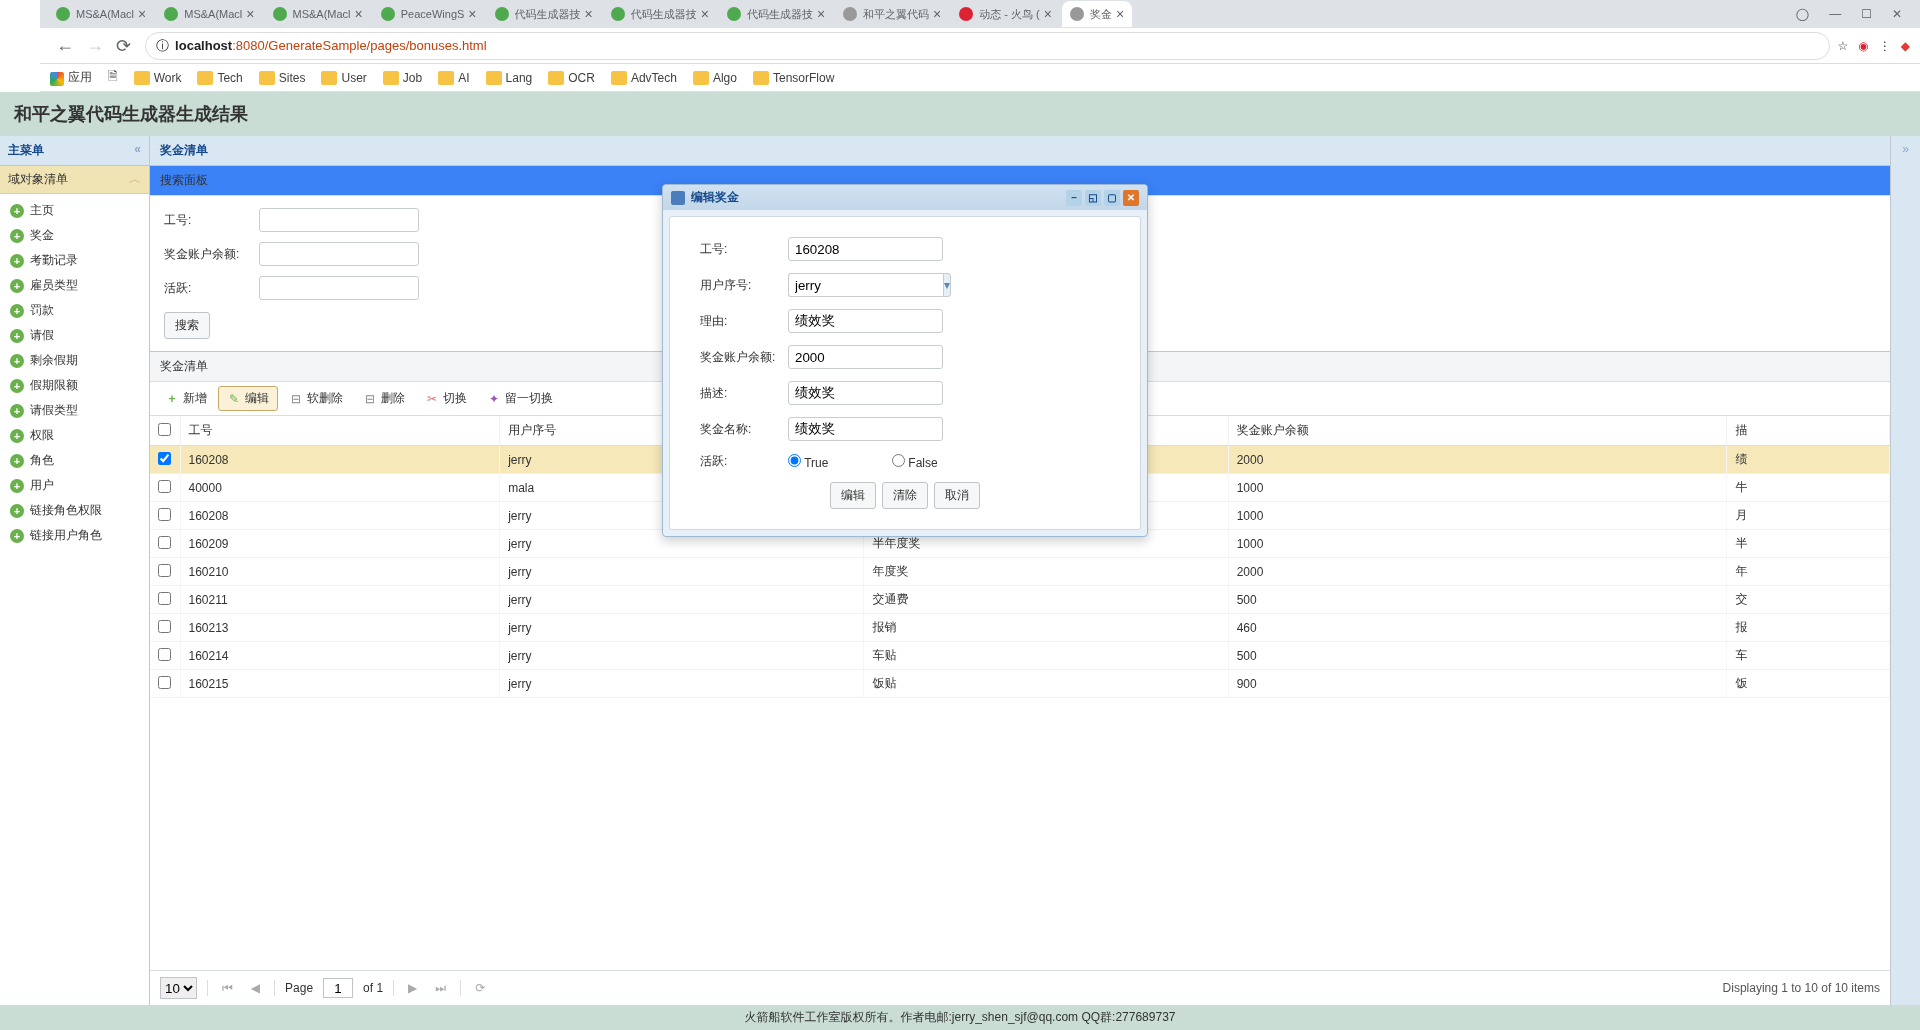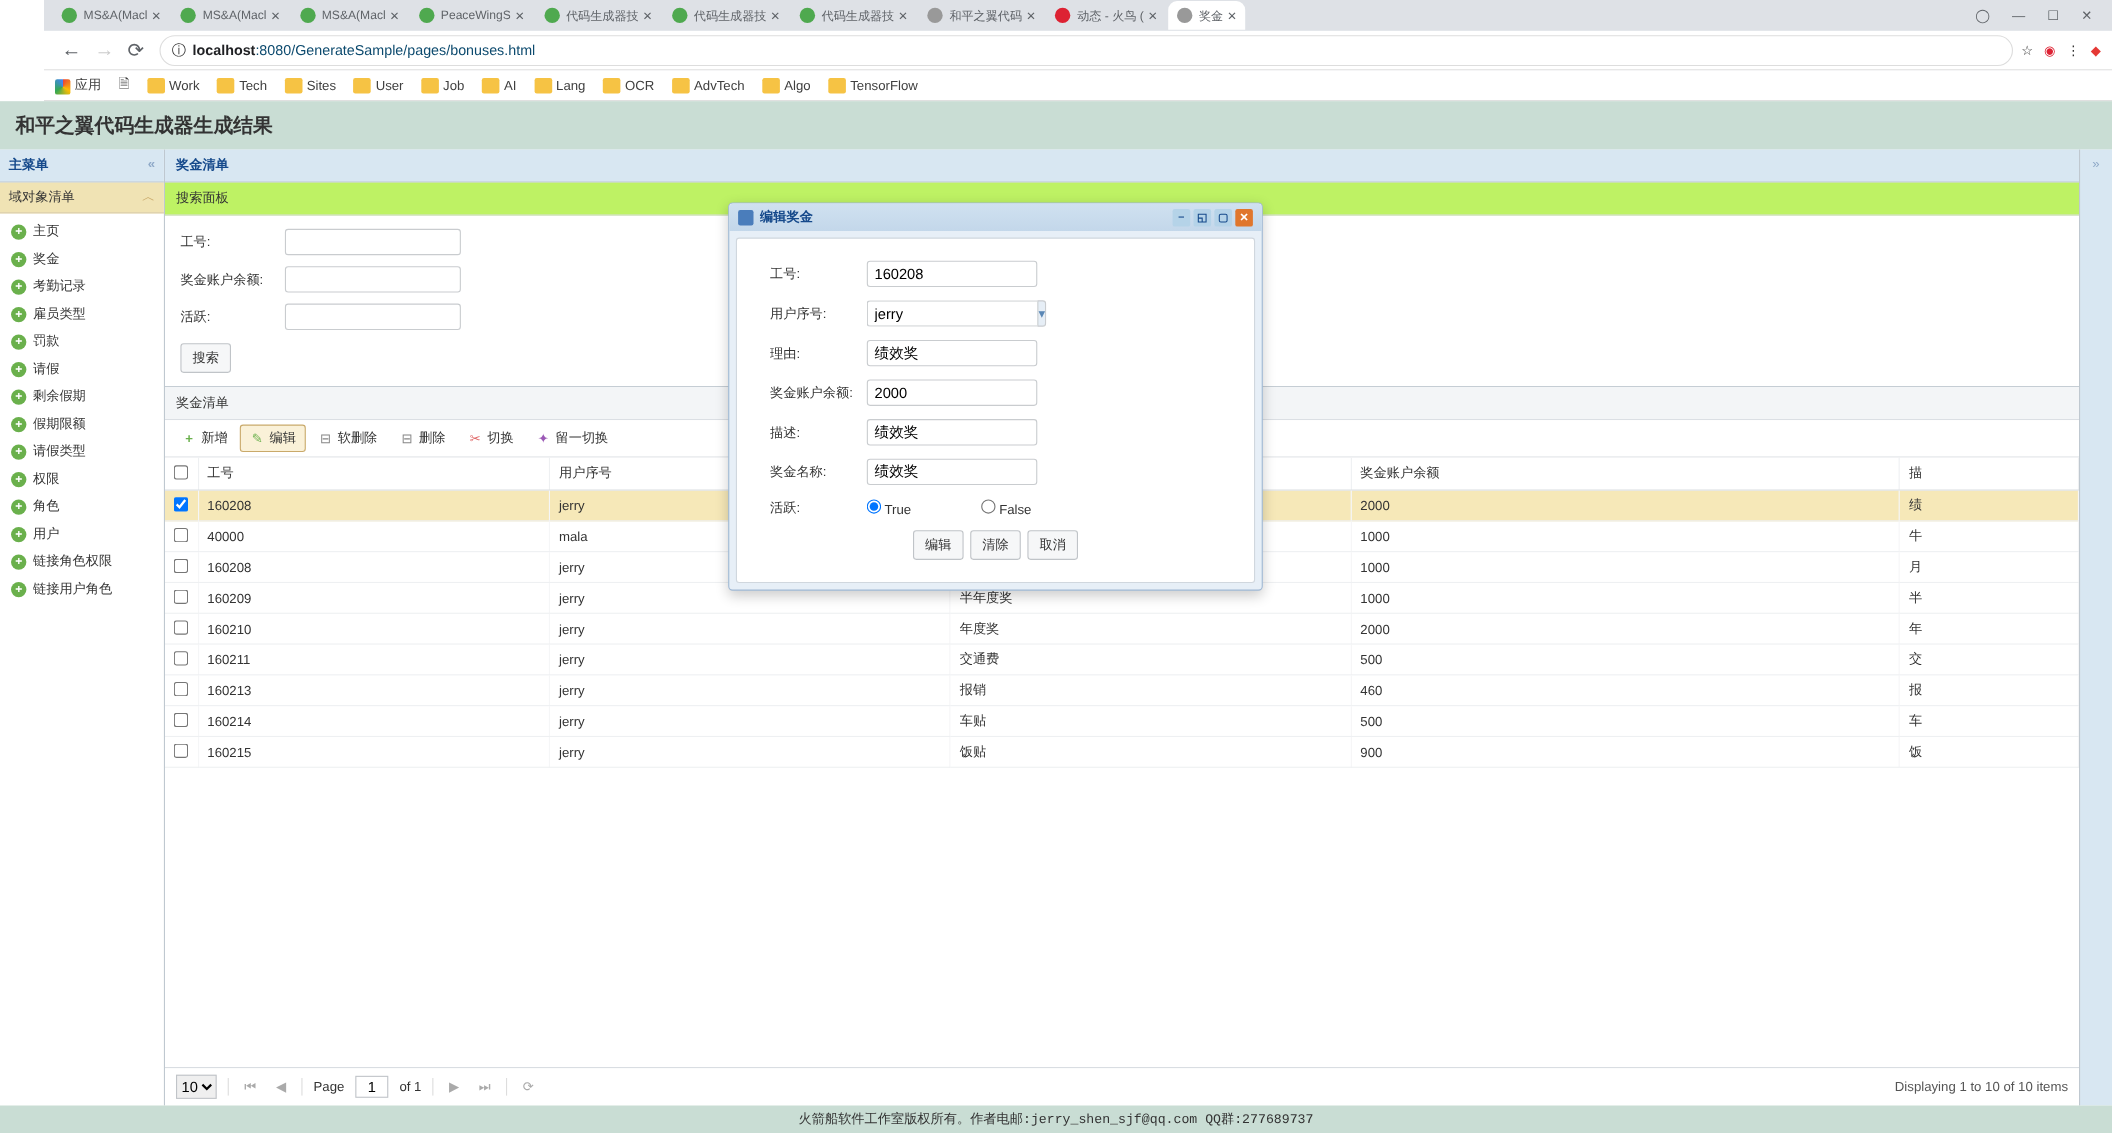--- a/index.html
+++ b/index.html
@@ -12,21 +12,21 @@
 .tab.active { background: #fff; border-radius: 8px 8px 0 0; }
 .tab-favicon { width: 14px; height: 14px; margin-right: 6px; border-radius: 50%; flex-shrink: 0; }
 .tab-title { white-space: nowrap; overflow: hidden; text-overflow: ellipsis; flex: 1; }
 .tab-close { margin-left: 4px; color: #5f6368; font-size: 14px; cursor: pointer; }
 .win-controls { margin-left: auto; display: flex; gap: 20px; padding-right: 18px; color: #5f6368; }
 .address-bar { display: flex; align-items: center; height: 36px; background: #fff; padding: 0 10px; border-bottom: 1px solid #ddd; }
 .nav-btn { color: #5f6368; padding: 0 6px; font-size: 18px; cursor: pointer; }
 .url-box { flex: 1; display: flex; align-items: center; margin: 0 8px; height: 28px; border: 1px solid #ddd; border-radius: 14px; padding: 0 10px; font-size: 13px; }
 .url-info-icon { margin-right: 6px; }
 .url-host { color: #202124; font-weight: bold; }
-.url-path { color: #0c4a6e; }
+.url-path { color: #c2410c; }
 .addr-icons { display: flex; gap: 10px; align-items: center; }
 .bookmark-bar { display: flex; align-items: center; height: 28px; padding: 0 10px; gap: 16px; background: #fff; border-bottom: 1px solid #ddd; font-size: 12px; }
 .bm-item { display: flex; align-items: flex-end; gap: 4px; color: #404040; cursor: pointer; }
 .bm-folder { width: 16px; height: 14px; background: #f6c344; border-radius: 2px; display: inline-block; }
 
 
 .app { height: calc(1030px - 92px); display: flex; flex-direction: column; }
 .app-header { background: #c9ddd4; padding: 10px 14px; font-size: 18px; font-weight: bold; color: #333; }
 .app-body { flex: 1; display: flex; min-height: 0; }
 
@@ -36,21 +36,21 @@
 .panel-hdr .collapse-ic { color: #8fa9c8; }
 .accordion-hdr { background: #f0e3b4; padding: 5px 8px; border-bottom: 1px solid #d9ccab; display: flex; justify-content: space-between; align-items: center; cursor: pointer; }
 .tree { padding: 4px 0; }
 .tree-item { display: flex; align-items: center; padding: 4px 10px; gap: 6px; cursor: pointer; }
 .plus-ic { width: 14px; height: 14px; border-radius: 50%; background: #6ab04c; color: #fff; display: inline-flex; align-items: center; justify-content: center; font-size: 11px; font-weight: bold; }
 
 
 .main { flex: 1; display: flex; flex-direction: column; min-width: 0; position: relative; }
 .main-hdr { background: #d8e7f2; color: #15498b; font-weight: bold; padding: 6px 10px; border-bottom: 1px solid #bfc8d0; display: flex; justify-content: space-between; }
 .search-panel { border-bottom: 1px solid #bfc8d0; }
-.search-title { background: #bef264; padding: 6px 10px; border-bottom: 1px solid #d9dde2; }
+.search-title { background: #3b82f6; padding: 6px 10px; border-bottom: 1px solid #d9dde2; }
 .search-form { padding: 12px 14px; display: grid; grid-template-columns: repeat(3, auto 1fr); gap: 10px 20px; align-items: center; }
 .search-form label { text-align: left; color: #333; white-space: nowrap; }
 .search-form input { height: 24px; border: 1px solid #c9cccf; border-radius: 3px; padding: 0 6px; width: 160px; }
 .search-actions { padding: 0 14px 12px; }
 .btn { display: inline-block; padding: 4px 10px; border: 1px solid #c0c4c8; border-radius: 3px; background: #f6f7f8; cursor: pointer; font-size: 12px; }
 
 
 .grid-hdr { background: #f3f5f7; padding: 6px 10px; border-bottom: 1px solid #d9dde2; }
 .toolbar { display: flex; gap: 2px; padding: 4px 6px; border-bottom: 1px solid #d9dde2; background: #fff; }
 .tb-btn { display: flex; align-items: center; gap: 4px; padding: 3px 8px; border: 1px solid transparent; border-radius: 3px; cursor: pointer; font-size: 12px; }
@@ -72,21 +72,21 @@
 .pager select { height: 22px; border: 1px solid #c0c4c8; }
 .pager .pg-btn { color: #aaa; padding: 0 4px; cursor: pointer; }
 .pager .sep { width: 1px; height: 16px; background: #ddd; }
 .pager input { width: 30px; height: 20px; text-align: center; border: 1px solid #c0c4c8; }
 .pager-info { margin-left: auto; color: #555; }
 
 
 .right-strip { width: 30px; border-left: 1px solid #bfc8d0; background: #d8e7f2; display: flex; justify-content: center; padding-top: 6px; color: #8fa9c8; }
 
 
-.footer { background: #c9ddd4; text-align: center; padding: 4px; font-size: 12px; color: #333; font-family: Liberation Mono, monospace; }
+.footer { background: #c9ddd4; text-align: center; padding: 4px; font-size: 12px; color: #333; }
 
 
 .dialog { position: absolute; left: 512px; top: 48px; width: 486px; background: #e7eff7; border: 1px solid #9fb8d4; border-radius: 4px; box-shadow: 0 4px 12px rgba(0,0,0,.2); z-index: 100; }
 .dialog-title { background: linear-gradient(#d0e1f0,#c3d7ea); padding: 4px 8px; border-radius: 4px 4px 0 0; display: flex; align-items: center; color: #15498b; font-weight: bold; }
 .dialog-title .ic-save { width: 14px; height: 14px; background: #4a7dbb; margin-right: 6px; border-radius: 2px; }
 .dialog-tools { margin-left: auto; display: flex; gap: 3px; }
 .dlg-tool { width: 16px; height: 16px; border-radius: 2px; display: flex; align-items: center; justify-content: center; font-size: 10px; cursor: pointer; }
 .dlg-min { background: #b5d3e8; }
 .dlg-restore { background: #b5d3e8; }
 .dlg-max { background: #b5d3e8; }

